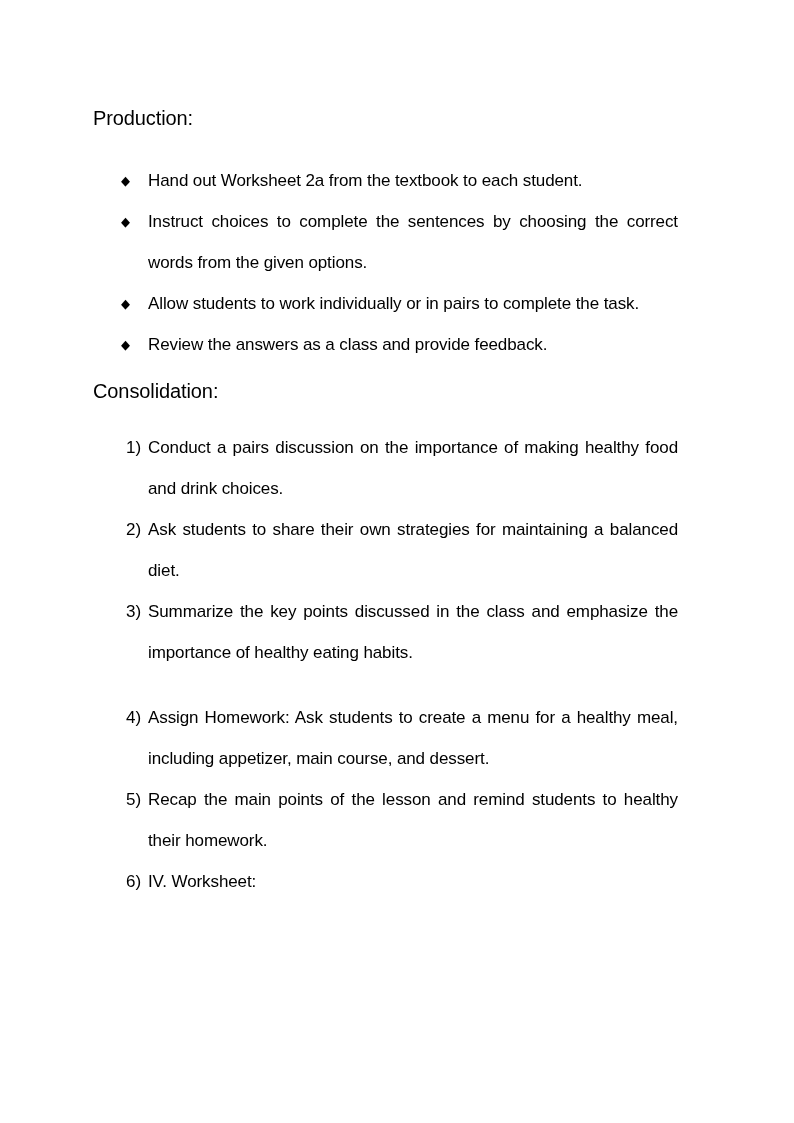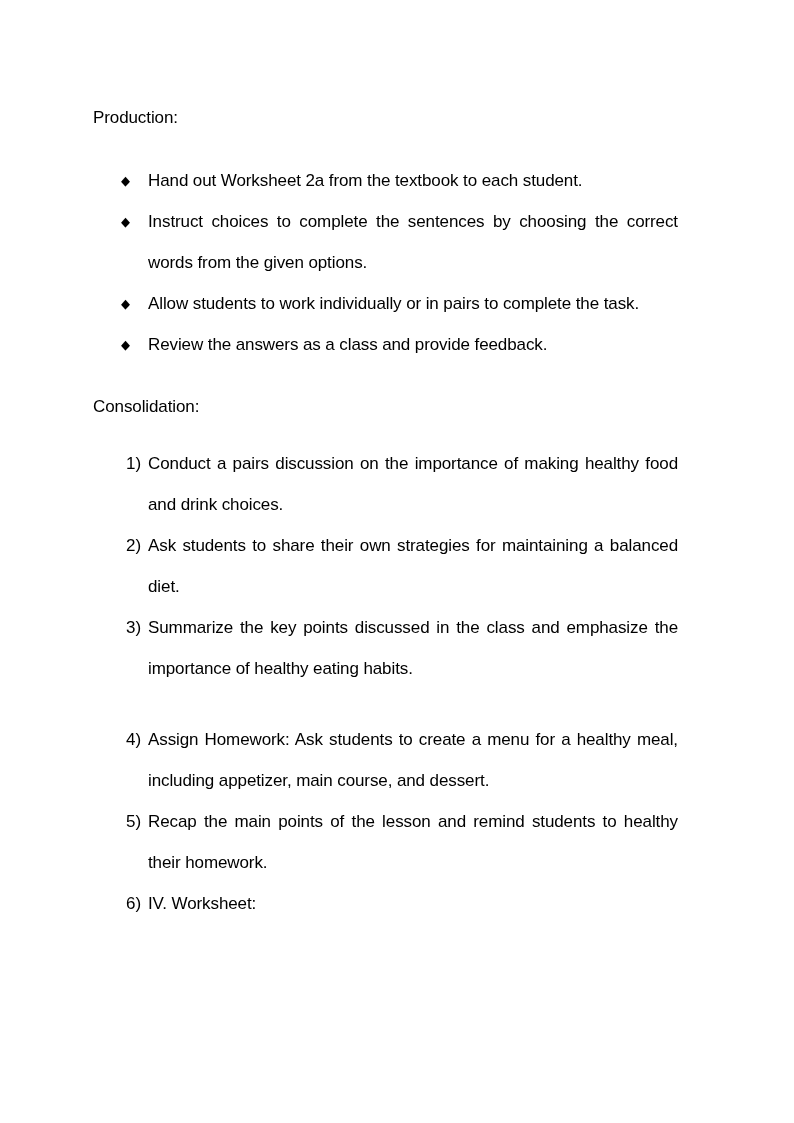--- a/index.html
+++ b/index.html
@@ -24,39 +24,39 @@
   }
   .content {
     position: absolute;
     left: 93px;
     top: 106px;
     width: 585px;
   }
 
   
   .section-heading {
-    font-size: 17px;
+    font-size: 20px;
     line-height: 24px;
     font-stretch: condensed;
     letter-spacing: -0.1px;
     white-space: pre;
     margin: 0;
   }
 
   
   .list {
     margin: 0;
     padding: 0;
     list-style: none;
   }
   .list.bulleted { margin-top: 30px; }
   .list.numbered { margin-top: 24px; }
 
   
-  .section + .section { margin-top: 30px; }
+  .section + .section { margin-top: 14px; }
 
   
   .list-item {
     position: relative;
     padding-left: 55px;           
     font-size: 17px;
     line-height: 41px;            
     font-stretch: condensed;
     letter-spacing: -0.1px;
     text-align: justify;

